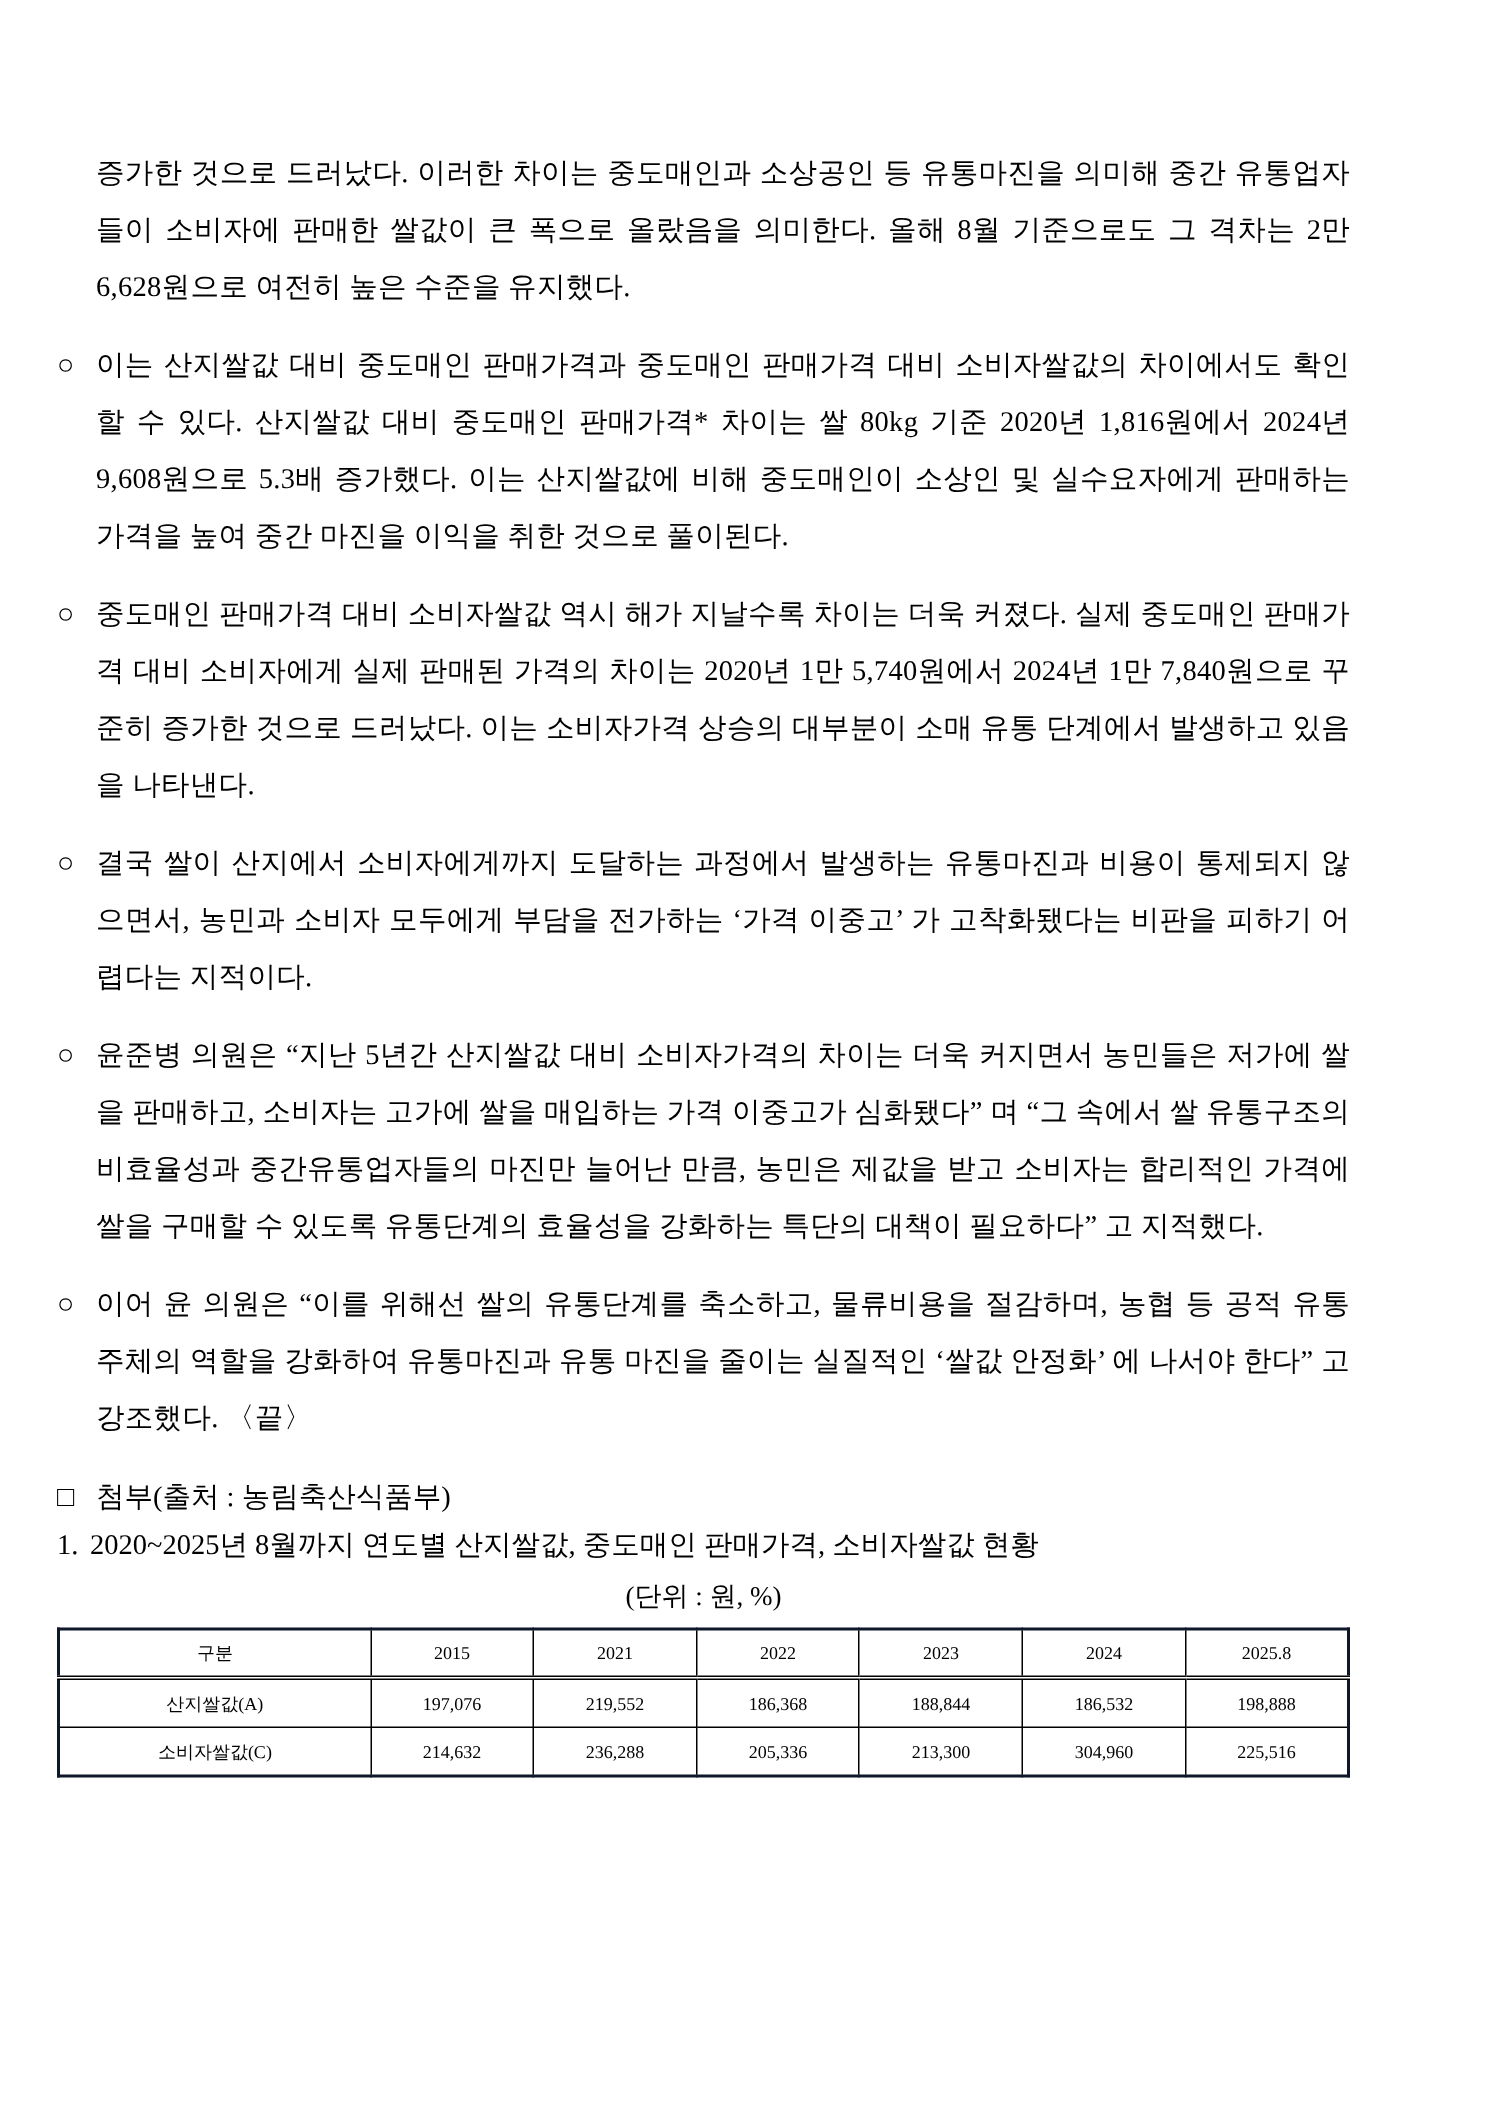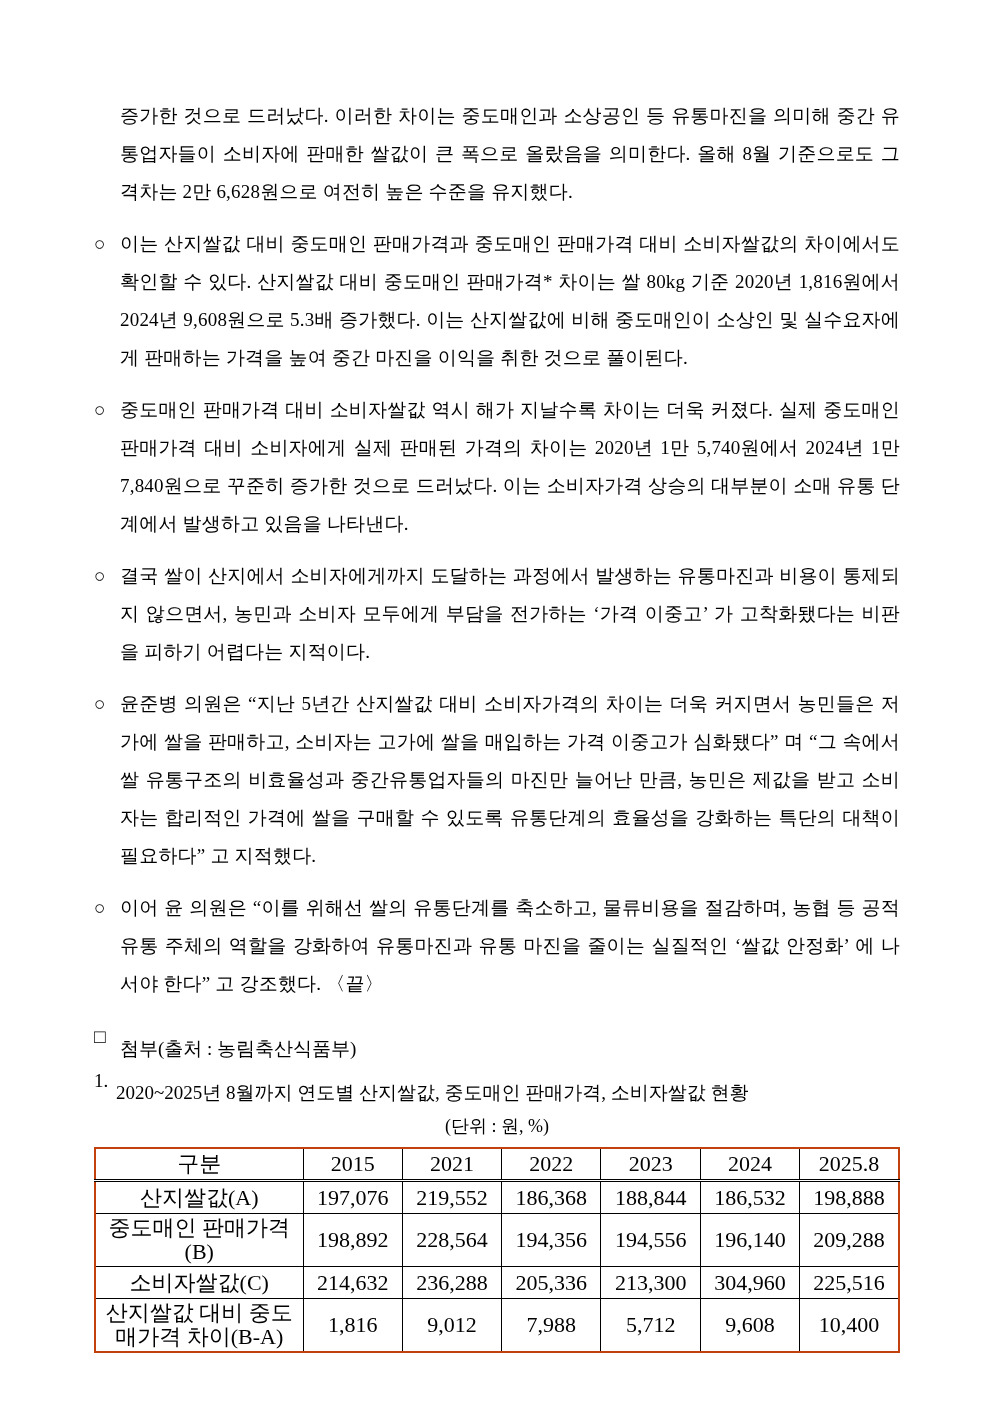--- a/index.html
+++ b/index.html
@@ -8,21 +8,21 @@
     background: #ffffff;
     color: #000000;
     font-family: "Liberation Serif", serif;
   }
   .page {
     position: relative;
     width: 992px;
     height: 1403px;
     background: #ffffff;
     box-sizing: border-box;
-    padding: 97px 92px 0 94px;
+    padding: 97px 92px 0 38px;
     overflow: hidden;
   }
   
   .para {
     display: flex;
     margin: 0 0 14px 0;
     font-size: 19px;
     line-height: 38px;
     letter-spacing: 0.2px;
   }
@@ -44,36 +44,35 @@
     display: flex;
   }
   .attach-marker {
     flex: 0 0 26px;
   }
   .attach-num {
     flex: 0 0 22px;
   }
   .attach-text {
     flex: 1;
-    margin-top: 12px;
   }
   .unit-note {
     text-align: center;
     font-size: 18px;
     line-height: 30px;
     margin-top: 2px;
   }
   
   table.data {
     width: 100%;
     border-collapse: collapse;
     table-layout: fixed;
     margin-top: 6px;
-    font-size: 22px;
-    border: 2px solid #c2410c;
+    font-size: 12px;
+    border: 2px solid #0f172a;
   }
   table.data th, table.data td {
     border: 1px solid #000;
     text-align: center;
     vertical-align: middle;
     padding: 2px 3px;
     font-weight: normal;
     line-height: 24px;
     overflow: hidden;
   }
@@ -162,42 +161,24 @@
       <tr>
         <td>산지쌀값(A)</td>
         <td>197,076</td>
         <td>219,552</td>
         <td>186,368</td>
         <td>188,844</td>
         <td>186,532</td>
         <td>198,888</td>
       </tr>
       <tr>
-        <td>중도매인 판매가격(B)</td>
-        <td>198,892</td>
-        <td>228,564</td>
-        <td>194,356</td>
-        <td>194,556</td>
-        <td>196,140</td>
-        <td>209,288</td>
-      </tr>
-      <tr>
         <td>소비자쌀값(C)</td>
         <td>214,632</td>
         <td>236,288</td>
         <td>205,336</td>
         <td>213,300</td>
         <td>304,960</td>
         <td>225,516</td>
       </tr>
-      <tr>
-        <td>산지쌀값 대비 중도매가격 차이(B-A)</td>
-        <td>1,816</td>
-        <td>9,012</td>
-        <td>7,988</td>
-        <td>5,712</td>
-        <td>9,608</td>
-        <td>10,400</td>
-      </tr>
     </tbody>
   </table>
 
 </div>
 
 </body></html>

